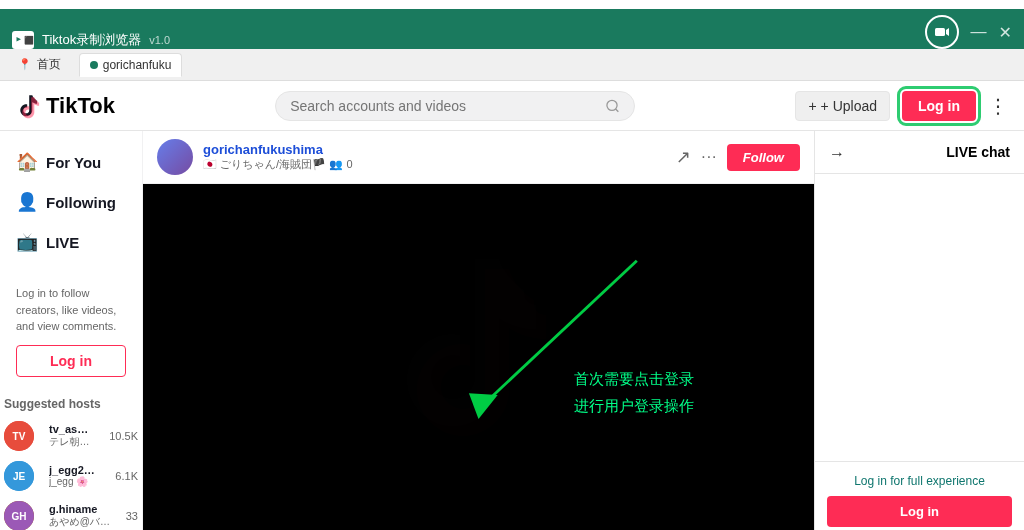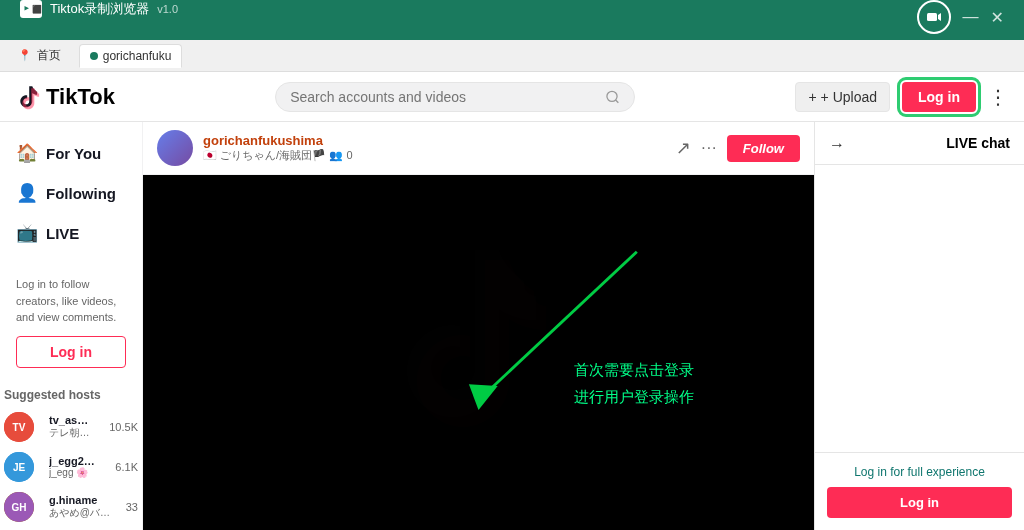--- a/index.html
+++ b/index.html
@@ -3,24 +3,25 @@
   <meta charset="utf-8">
   <style>
     * { margin: 0; padding: 0; box-sizing: border-box; }
     body { font-family: -apple-system, BlinkMacSystemFont, 'Segoe UI', sans-serif; width: 1024px; height: 530px; overflow: hidden; background: #fff; }
 
     
     .title-bar {
       background: #1a7a5e;
       height: 40px;
       display: flex;
-      align-items: flex-start;
+      align-items: flex-end;
       justify-content: space-between;
-      padding: 0 20px;
+      padding: 0 12px;
       color: white;
+      margin-top: 9px;
     }
     .title-bar-left { display: flex; align-items: center; gap: 8px; font-size: 13px; }
     .title-bar-icon { width: 22px; height: 18px; background: white; border-radius: 3px; display: flex; align-items: center; justify-content: center; }
     .title-bar-icon::after { content: '⬛'; font-size: 8px; color: #1a7a5e; }
     .title-bar-right { display: flex; align-items: center; gap: 12px; }
     .camera-btn { width: 34px; height: 34px; border-radius: 50%; border: 2px solid white; display: flex; align-items: center; justify-content: center; cursor: pointer; }
     .win-btn { color: white; font-size: 16px; cursor: pointer; opacity: 0.8; }
 
     
     .tab-bar {
@@ -139,21 +140,21 @@
     .main-area { flex: 1; display: flex; flex-direction: column; overflow: hidden; }
     .video-header {
       display: flex;
       align-items: center;
       padding: 8px 14px;
       border-bottom: 1px solid #f1f1f2;
       gap: 10px;
     }
     .streamer-avatar { width: 36px; height: 36px; border-radius: 50%; background: #ccc; overflow: hidden; }
     .streamer-info { flex: 1; }
-    .streamer-name { font-size: 13px; font-weight: 700; color: #c2410c; }
+    .streamer-name { font-size: 13px; font-weight: 700; color: #1d4ed8; }
     .streamer-sub { font-size: 11px; color: #666; display: flex; align-items: center; gap: 4px; }
     .streamer-actions { display: flex; align-items: center; gap: 10px; }
     .share-btn { font-size: 18px; cursor: pointer; color: #666; }
     .more-dots { font-size: 16px; cursor: pointer; color: #666; }
     .follow-btn {
       background: #fe2c55;
       color: #ffffff;
       border: none;
       padding: 6px 16px;
       border-radius: 4px;

